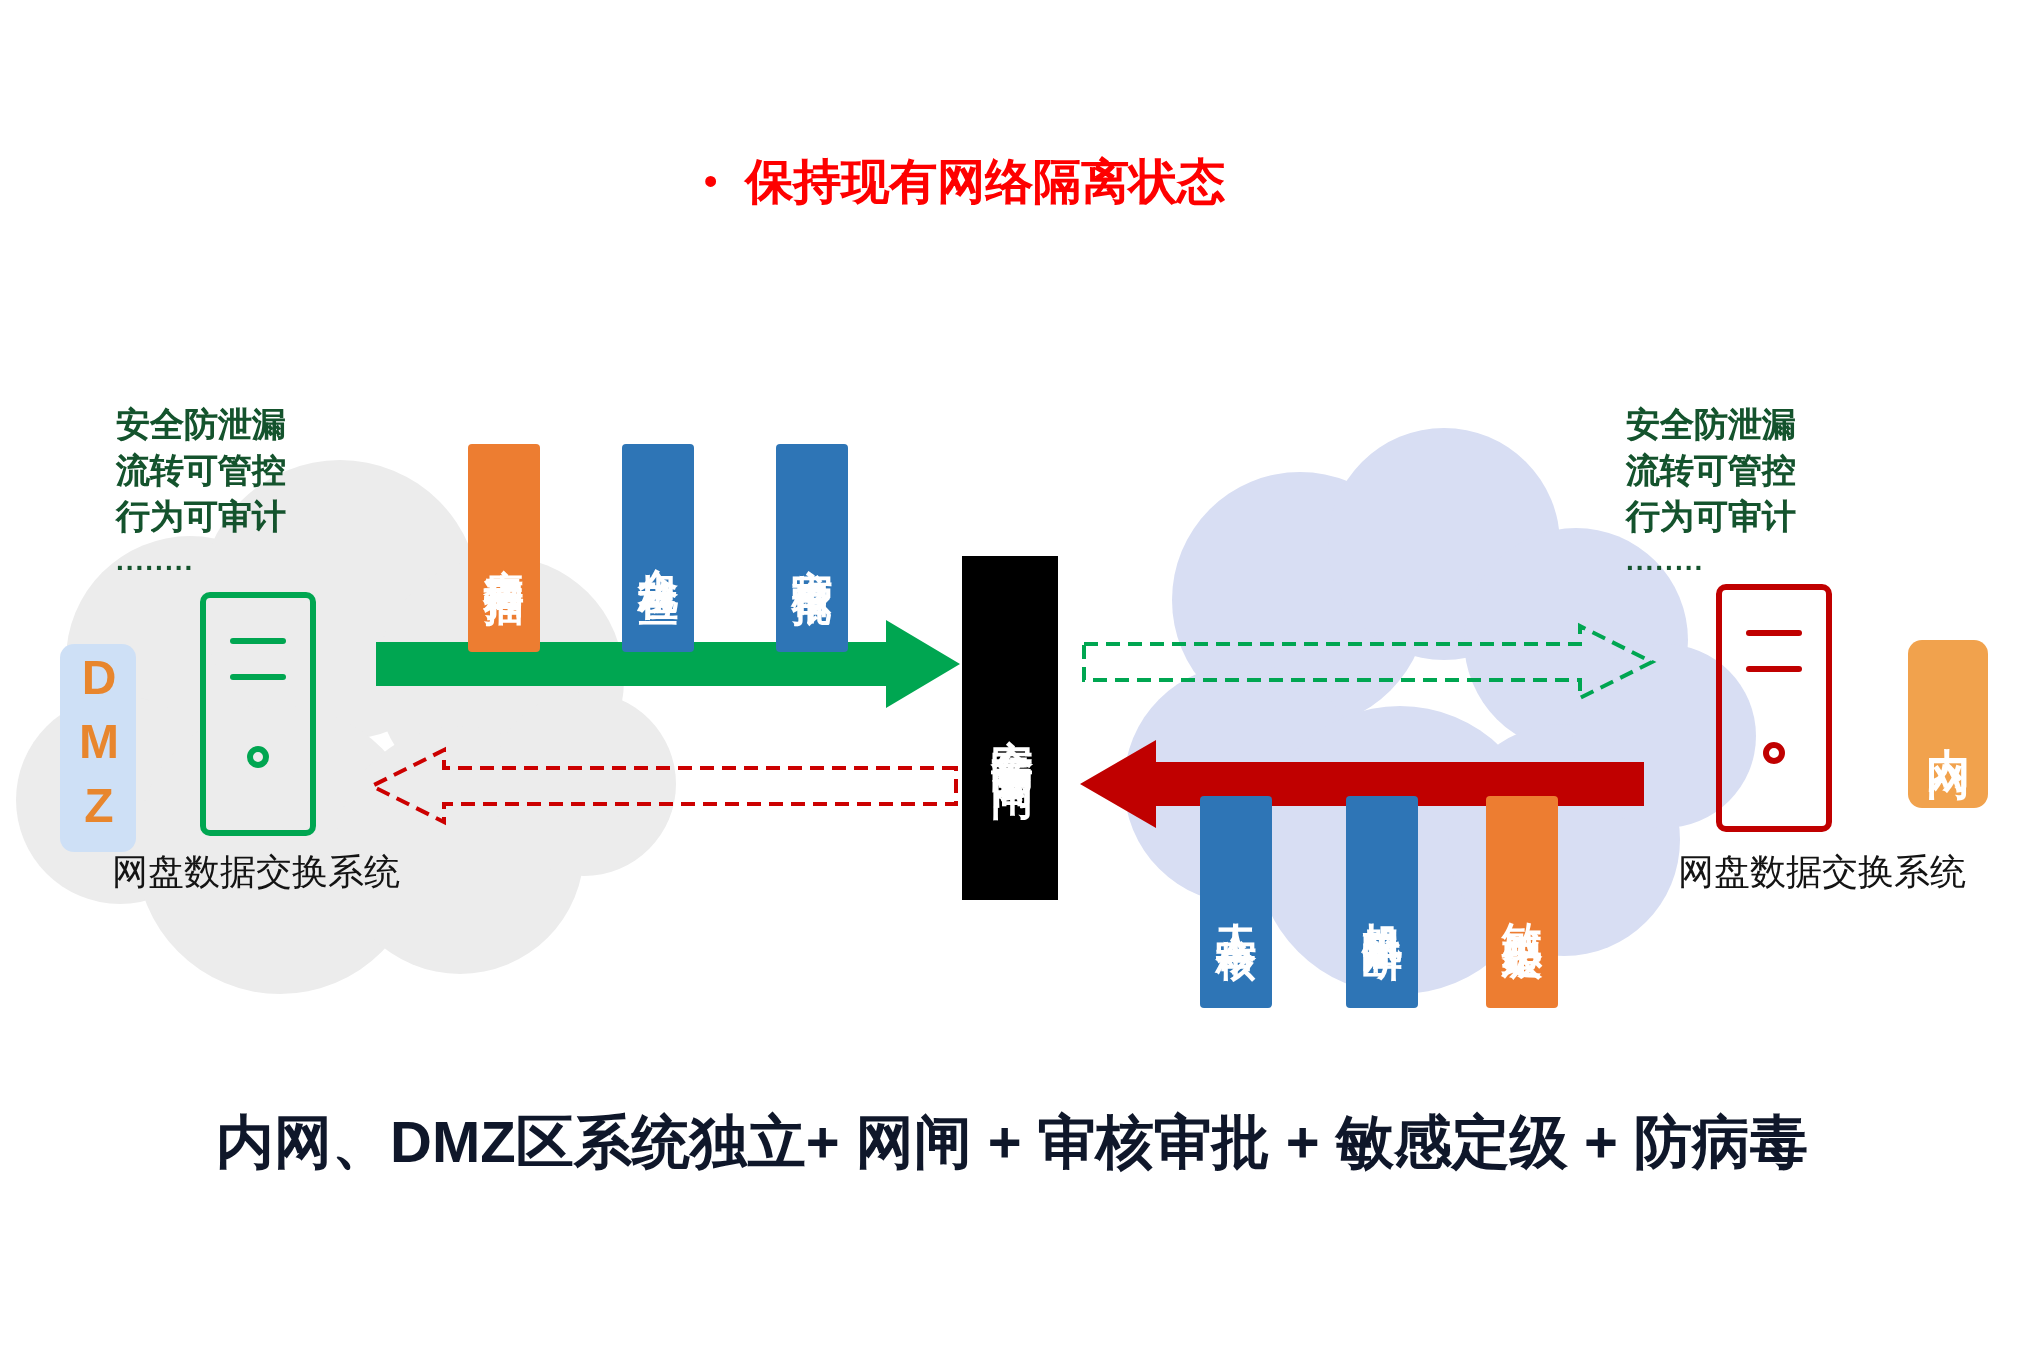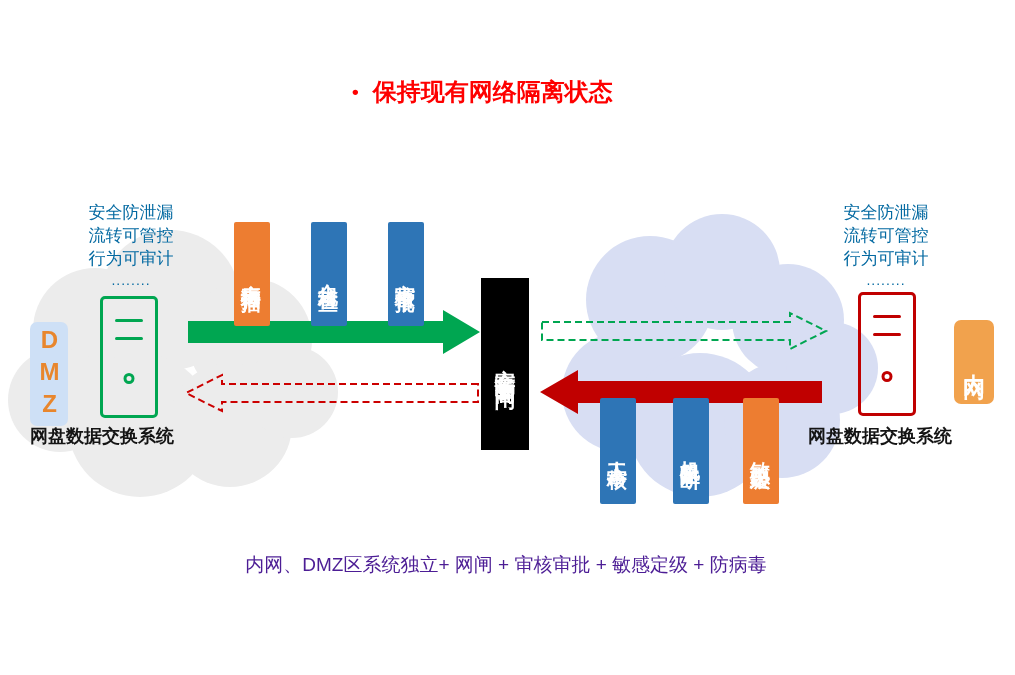--- a/index.html
+++ b/index.html
@@ -26,23 +26,23 @@
     font-weight: bold;
     font-size: 24px;
   }
   .bullets li { line-height: 32px; margin-bottom: 22px; white-space: nowrap; }
   .bullets li::before { content: "•"; font-size: 19px; margin-right: 14px; vertical-align: 2px; }
 
   
   .features {
     position: absolute;
     width: 146px;
-    text-align: center;
-    color: #0369a1;
-    font-weight: normal;
+    text-align: left;
+    color: #14532d;
+    font-weight: bold;
     font-size: 17px;
     line-height: 1.35;
   }
   .features .dots { font-size: 14px; letter-spacing: 1px; }
 
   
   .server {
     position: absolute;
     border: 3px solid;
     border-radius: 5px;
@@ -118,36 +118,36 @@
     text-orientation: upright;
     display: flex;
     align-items: center;
     justify-content: center;
     letter-spacing: 4px;
   }
 
   
   .system-label {
     position: absolute;
-    text-align: left;
+    text-align: right;
     color: #141414;
-    font-weight: bold;
+    font-weight: normal;
     font-size: 18px;
     white-space: nowrap;
   }
 
   
   .footer-summary {
     position: absolute;
     left: 0; top: 552px;
     width: 100%;
     text-align: center;
-    color: #4c1d95;
-    font-weight: normal;
-    font-size: 19px;
+    color: #0f172a;
+    font-weight: bold;
+    font-size: 29px;
     white-space: nowrap;
   }
 </style>
 </head>
 <body>
 
 <div class="canvas">
 
   <svg class="layer" width="1015" height="675" viewBox="0 0 1015 675" aria-hidden="true">
     <g fill="#ECECEC">

